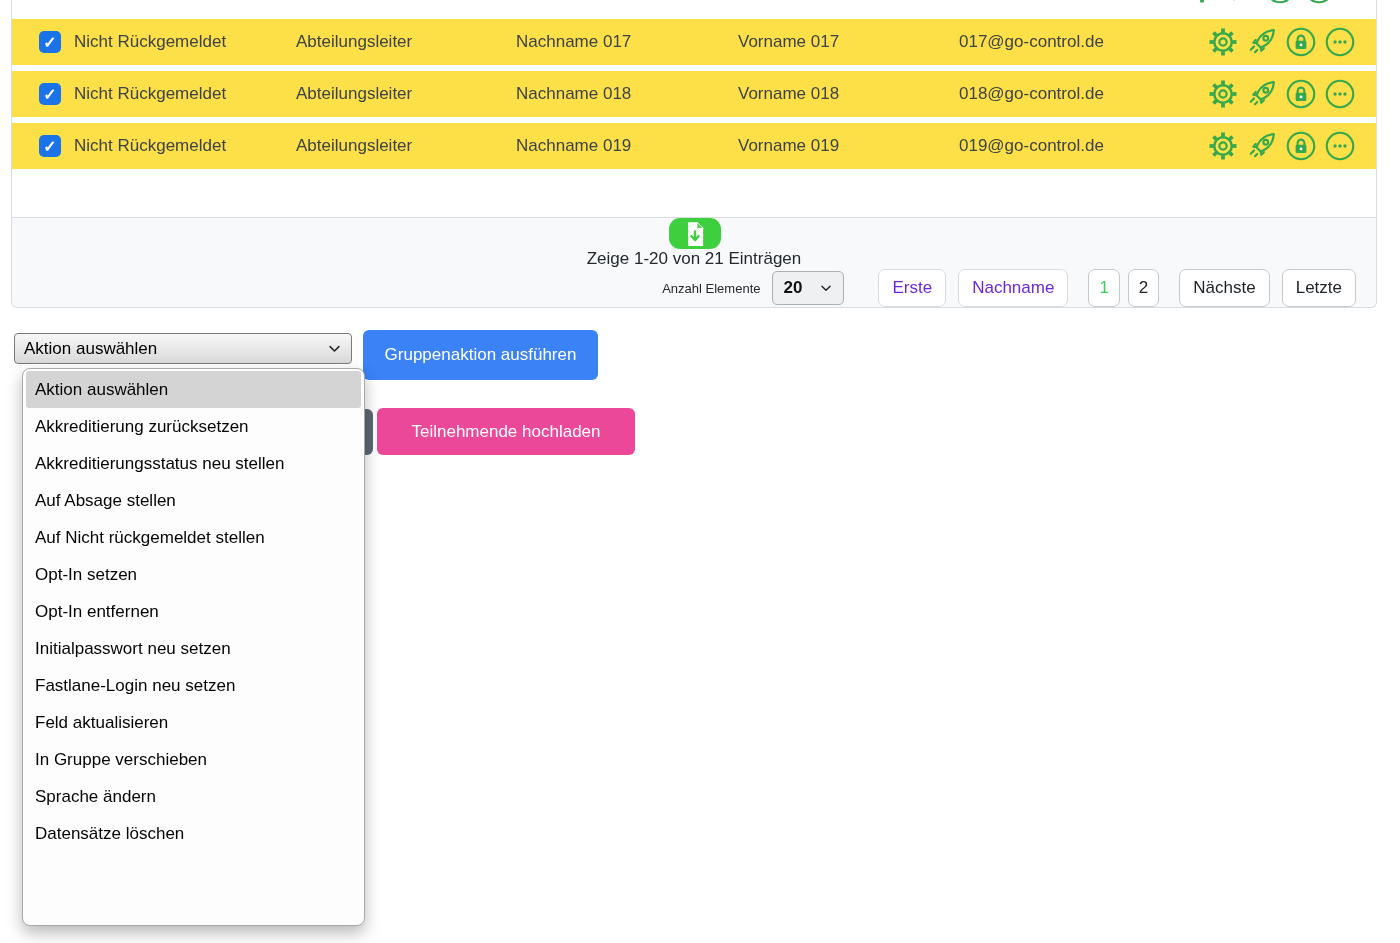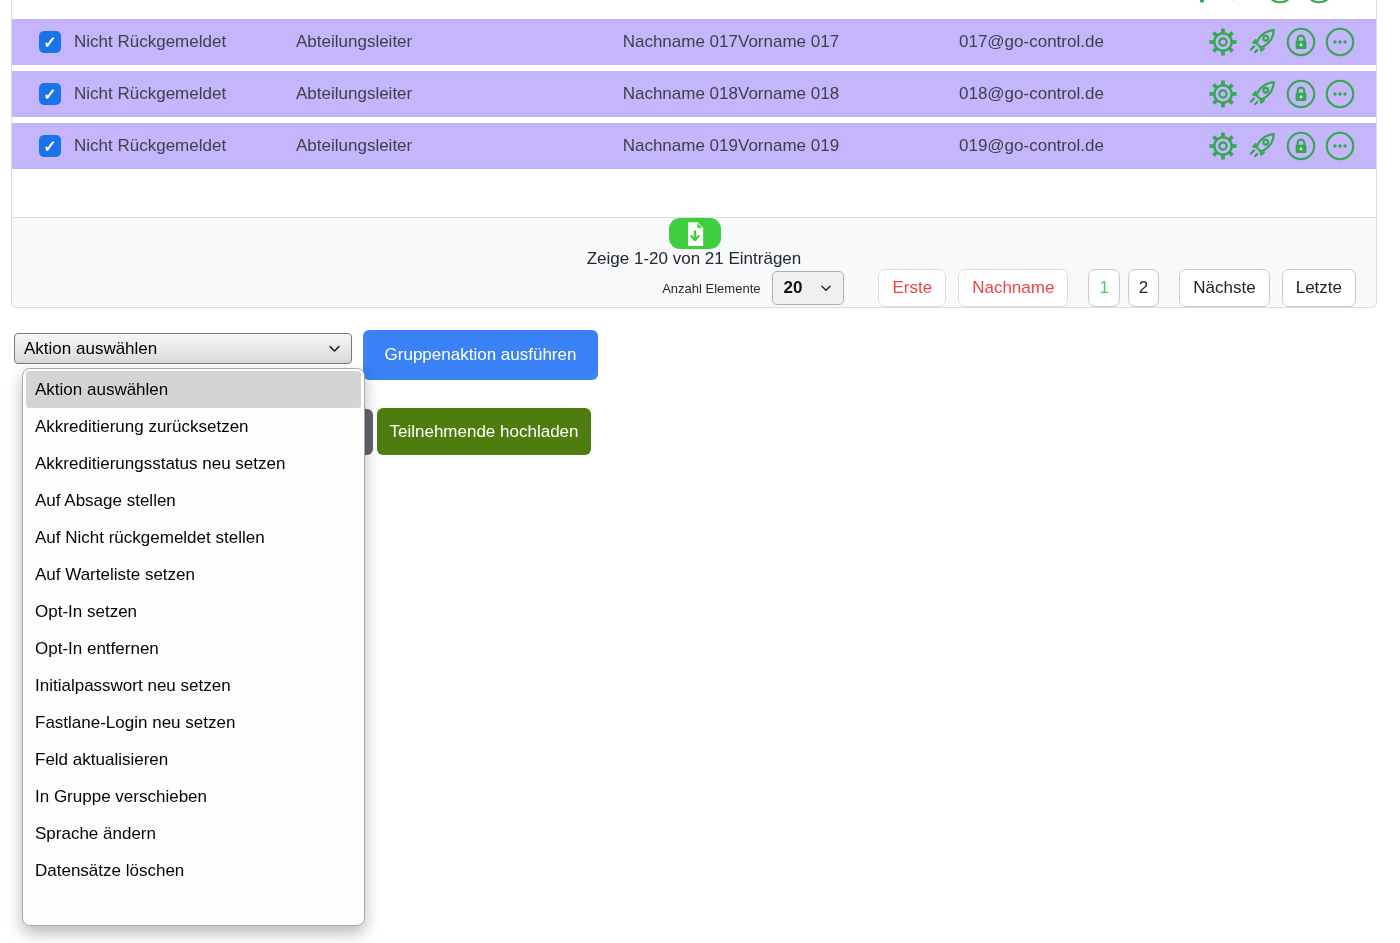--- a/index.html
+++ b/index.html
@@ -3,27 +3,27 @@
 <meta charset="utf-8">
 <style>
   * { margin:0; padding:0; box-sizing:border-box; }
   html,body { width:1400px; height:943px; background:#fff; overflow:hidden;
               font-family:"Liberation Sans", sans-serif; }
   .card { position:absolute; left:11px; top:0; width:1366px; height:308px;
           border:1px solid #d9dde1; border-top:none; border-radius:0 0 6px 6px; background:#fff; }
   
   .partial-row { position:relative; height:19px; overflow:hidden; background:#fff; }
   .partial-row .icon-group { position:absolute; top:-26px; right:21px; }
-  .row { height:46px; margin-top:6px; background:#c4b5fd; display:flex; align-items:center; }
+  .row { height:46px; margin-top:6px; background:#fde047; display:flex; align-items:center; }
   .row.first { margin-top:0; }
   .cell { font-size:17px; color:#3d4349; white-space:nowrap; overflow:hidden; }
   .cb-cell   { width:62px; padding-left:27px; }
   .col-status{ width:222px; }
   .col-role  { width:220px; }
-  .col-last  { width:222px;text-align:right; }
+  .col-last  { width:222px; }
   .col-first { width:221px; }
   .col-email { flex:1; }
   .checkbox { width:22px; height:22px; background:#1a73e8; border-radius:5px;
               display:flex; align-items:center; justify-content:center; }
   .checkbox::after { content:"✓"; color:#fff; font-size:16px; font-weight:bold; }
   .icon-group { display:flex; align-items:center; gap:9px; margin-right:21px; }
   .icon-group svg { display:block; }
   
   .card-footer { position:absolute; left:0; right:0; bottom:0; height:90px;
                  background:#f8f9fa; border-top:1px solid #d9dde1; border-radius:0 0 6px 6px;
@@ -32,37 +32,37 @@
                  display:flex; align-items:center; justify-content:center; margin:0 18px 0 20px; }
   .summary { font-size:17px; color:#24292e; }
   .pager { margin-left:auto; display:flex; align-items:center; }
   .per-page-label { font-size:13px; color:#24292e; margin-right:12px; }
   .per-page-select { width:72px; height:34px; background:#eef0f2; border:1px solid #a9afb5;
                      border-radius:5px; display:flex; align-items:center; padding:0 10px;
                      font-size:17px; font-weight:bold; color:#111; margin-right:22px; }
   .per-page-select svg { margin-left:auto; }
   .pbtn { height:38px; padding:0 13px; background:#fff; border:1px solid #c6cacd; border-radius:7px;
           font-size:17px; font-weight:500; color:#212529; display:flex; align-items:center; margin-left:12px; }
-  .pbtn.disabled { color:#ef4444; border-color:#d9dcdf; }
+  .pbtn.disabled { color:#6d28d9; border-color:#d9dcdf; }
   .pbtn.page { padding:0 10px; margin-left:8px; }
   .pbtn.page.active { color:#3fcf5a; }
   .gap-l { margin-left:20px !important; }
   
   .action-select { position:absolute; left:14px; top:333px; width:338px; height:31px;
                    background:linear-gradient(#f7f7f7,#d9d9d9); border:1px solid #777b80;
                    border-radius:4px; display:flex; align-items:center; padding:0 9px;
                    font-size:17px; color:#000; }
   .action-select svg { margin-left:auto; }
   .btn-green { position:absolute; left:363px; top:330px; width:235px; height:50px;
                background:#3b82f6; color:#fff; font-size:17px; border:none; border-radius:6px;
                display:flex; align-items:center; justify-content:center; }
   .btn-gray-hidden { position:absolute; left:210px; top:409px; width:163px; height:46px;
                      background:#5d6874; border-radius:6px; z-index:1; }
-  .btn-gray { position:absolute; left:377px; top:408px; width:214px; height:47px;
-              background:#4d7c0f; color:#fff; font-size:17px; border:none; border-radius:6px;
+  .btn-gray { position:absolute; left:377px; top:408px; width:258px; height:47px;
+              background:#ec4899; color:#fff; font-size:17px; border:none; border-radius:6px;
               display:flex; align-items:center; justify-content:center; z-index:2; }
   
   .dropdown { position:absolute; left:22px; top:368px; width:343px; height:558px;
               background:#fdfdfd; border:1px solid #a9a9a9; border-radius:8px;
               box-shadow:0 7px 16px rgba(0,0,0,0.28); z-index:10; padding:2px 0; }
   .option { height:37px; line-height:37px; padding-left:12px; font-size:17px; color:#050505;
             white-space:nowrap; }
   .option.selected { background:#d4d4d4; margin:0 3px; padding-left:9px; border-radius:3px; }
 </style>
 </head>
@@ -272,24 +272,23 @@
 </div>
 
 <button class="btn-green">Gruppenaktion ausführen</button>
 
 <div class="btn-gray-hidden"></div>
 <button class="btn-gray">Teilnehmende hochladen</button>
 
 <div class="dropdown">
   <div class="option selected">Aktion auswählen</div>
   <div class="option">Akkreditierung zurücksetzen</div>
-  <div class="option">Akkreditierungsstatus neu setzen</div>
+  <div class="option">Akkreditierungsstatus neu stellen</div>
   <div class="option">Auf Absage stellen</div>
   <div class="option">Auf Nicht rückgemeldet stellen</div>
-  <div class="option">Auf Warteliste setzen</div>
   <div class="option">Opt-In setzen</div>
   <div class="option">Opt-In entfernen</div>
   <div class="option">Initialpasswort neu setzen</div>
   <div class="option">Fastlane-Login neu setzen</div>
   <div class="option">Feld aktualisieren</div>
   <div class="option">In Gruppe verschieben</div>
   <div class="option">Sprache ändern</div>
   <div class="option">Datensätze löschen</div>
 </div>
 

